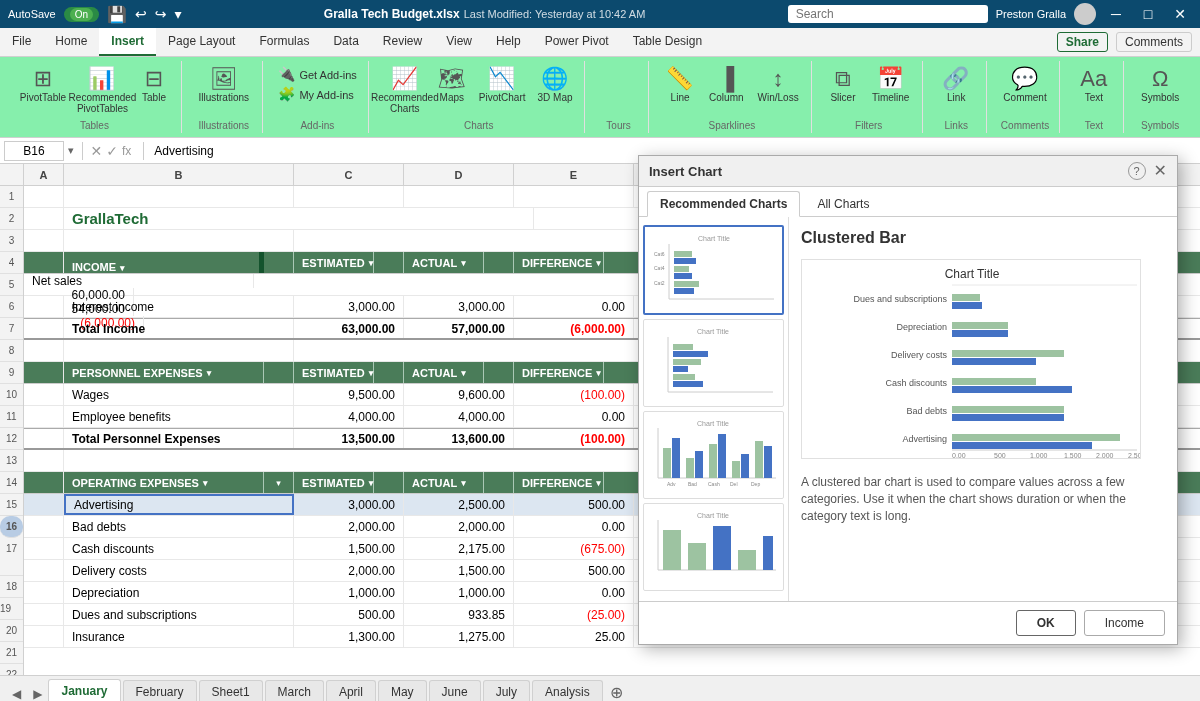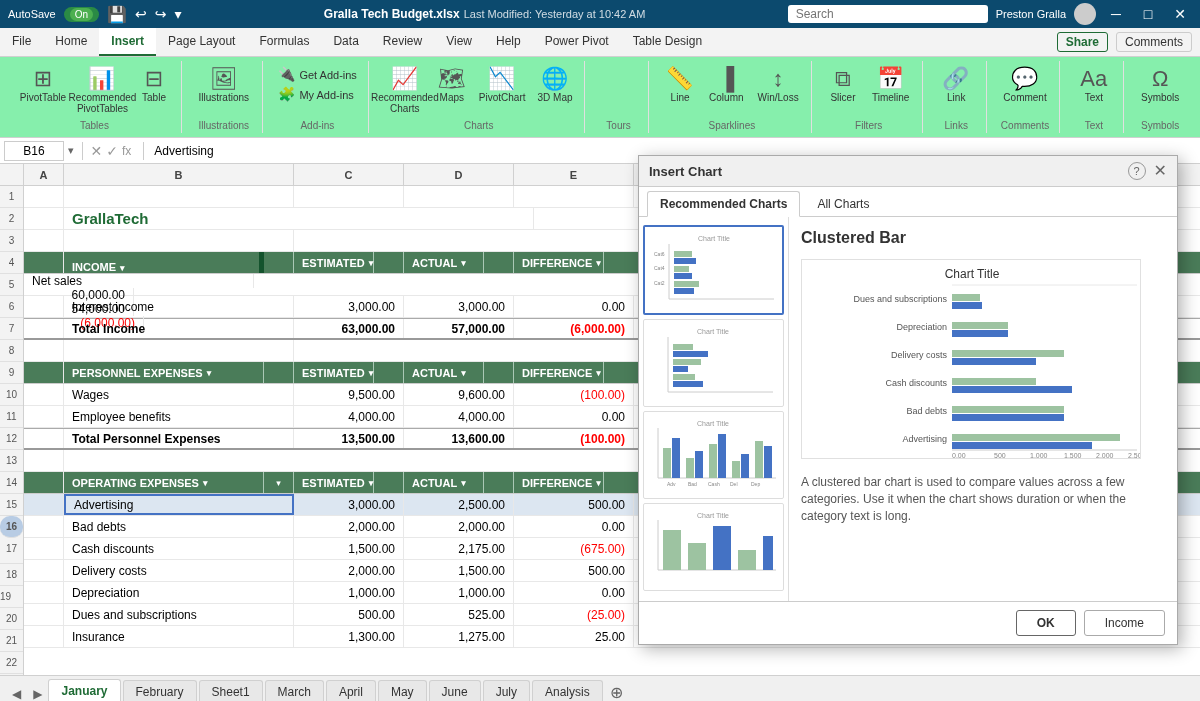--- a/index.html
+++ b/index.html
@@ -284,21 +284,21 @@
     <div style="height:22px; border-bottom:1px solid #e0e0e0; text-align:center; font-size:10px; line-height:22px; color:#555;">7</div>
     <div style="height:22px; border-bottom:1px solid #e0e0e0; text-align:center; font-size:10px; line-height:22px; color:#555;">8</div>
     <div style="height:22px; border-bottom:1px solid #e0e0e0; text-align:center; font-size:10px; line-height:22px; color:#555;">9</div>
     <div style="height:22px; border-bottom:1px solid #e0e0e0; text-align:center; font-size:10px; line-height:22px; color:#555;">10</div>
     <div style="height:22px; border-bottom:1px solid #e0e0e0; text-align:center; font-size:10px; line-height:22px; color:#555;">11</div>
     <div style="height:22px; border-bottom:1px solid #e0e0e0; text-align:center; font-size:10px; line-height:22px; color:#555;">12</div>
     <div style="height:22px; border-bottom:1px solid #e0e0e0; text-align:center; font-size:10px; line-height:22px; color:#555;">13</div>
     <div style="height:22px; border-bottom:1px solid #e0e0e0; text-align:center; font-size:10px; line-height:22px; color:#555;">14</div>
     <div style="height:22px; border-bottom:1px solid #e0e0e0; text-align:center; font-size:10px; line-height:22px; color:#555;">15</div>
     <div style="height:22px; border-bottom:1px solid #e0e0e0; text-align:center; font-size:10px; line-height:22px; color:#555; background:#b8cce4; font-weight:bold;border-radius:10px;">16</div>
-    <div style="height:26px; border-bottom:1px solid #e0e0e0; text-align:center; font-size:10px; line-height:22px; color:#555;">17</div>
+    <div style="height:38px; border-bottom:1px solid #e0e0e0; text-align:center; font-size:10px; line-height:22px; color:#555;">17</div>
     <div style="height:22px; border-bottom:1px solid #e0e0e0; text-align:center; font-size:10px; line-height:22px; color:#555;">18</div>
     <div style="height:22px; border-bottom:1px solid #e0e0e0; font-size:10px; line-height:22px; color:#555;">19</div>
     <div style="height:22px; border-bottom:1px solid #e0e0e0; text-align:center; font-size:10px; line-height:22px; color:#555;">20</div>
     <div style="height:22px; border-bottom:1px solid #e0e0e0; text-align:center; font-size:10px; line-height:22px; color:#555;">21</div>
     <div style="height:22px; border-bottom:1px solid #e0e0e0; text-align:center; font-size:10px; line-height:22px; color:#555;">22</div>
     <div style="height:22px; border-bottom:1px solid #e0e0e0; text-align:center; font-size:10px; line-height:22px; color:#555;">23</div>
   </div>
 
   <div style="flex:1; overflow:hidden; background:white; position:relative;">
 
@@ -461,21 +461,21 @@
         <div style="width:230px; border-right:1px solid #e8e8e8; flex-shrink:0; padding:0 8px; font-size:12px; display:flex; align-items:center;">Depreciation</div>
         <div style="width:110px; border-right:1px solid #e8e8e8; flex-shrink:0; padding:0 8px; font-size:12px; text-align:right; display:flex; align-items:center; justify-content:flex-end;">1,000.00</div>
         <div style="width:110px; border-right:1px solid #e8e8e8; flex-shrink:0; padding:0 8px; font-size:12px; text-align:right; display:flex; align-items:center; justify-content:flex-end;">1,000.00</div>
         <div style="width:120px; border-right:1px solid #e8e8e8; flex-shrink:0; padding:0 8px; font-size:12px; text-align:right; display:flex; align-items:center; justify-content:flex-end;">0.00</div>
       </div>
 
       <div style="height:22px; display:flex; border-bottom:1px solid #e8e8e8;">
         <div style="width:40px; border-right:1px solid #e8e8e8; flex-shrink:0;"></div>
         <div style="width:230px; border-right:1px solid #e8e8e8; flex-shrink:0; padding:0 8px; font-size:12px; display:flex; align-items:center;">Dues and subscriptions</div>
         <div style="width:110px; border-right:1px solid #e8e8e8; flex-shrink:0; padding:0 8px; font-size:12px; text-align:right; display:flex; align-items:center; justify-content:flex-end;">500.00</div>
-        <div style="width:110px; border-right:1px solid #e8e8e8; flex-shrink:0; padding:0 8px; font-size:12px; text-align:right; display:flex; align-items:center; justify-content:flex-end;">525.00</div>
+        <div style="width:110px; border-right:1px solid #e8e8e8; flex-shrink:0; padding:0 8px; font-size:12px; text-align:right; display:flex; align-items:center; justify-content:flex-end;">933.85</div>
         <div style="width:120px; border-right:1px solid #e8e8e8; flex-shrink:0; padding:0 8px; font-size:12px; text-align:right; display:flex; align-items:center; justify-content:flex-end; color:red;">(25.00)</div>
       </div>
 
       <div style="height:22px; display:flex; border-bottom:1px solid #e8e8e8;">
         <div style="width:40px; border-right:1px solid #e8e8e8; flex-shrink:0;"></div>
         <div style="width:230px; border-right:1px solid #e8e8e8; flex-shrink:0; padding:0 8px; font-size:12px; display:flex; align-items:center;">Insurance</div>
         <div style="width:110px; border-right:1px solid #e8e8e8; flex-shrink:0; padding:0 8px; font-size:12px; text-align:right; display:flex; align-items:center; justify-content:flex-end;">1,300.00</div>
         <div style="width:110px; border-right:1px solid #e8e8e8; flex-shrink:0; padding:0 8px; font-size:12px; text-align:right; display:flex; align-items:center; justify-content:flex-end;">1,275.00</div>
         <div style="width:120px; border-right:1px solid #e8e8e8; flex-shrink:0; padding:0 8px; font-size:12px; text-align:right; display:flex; align-items:center; justify-content:flex-end;">25.00</div>
       </div>

